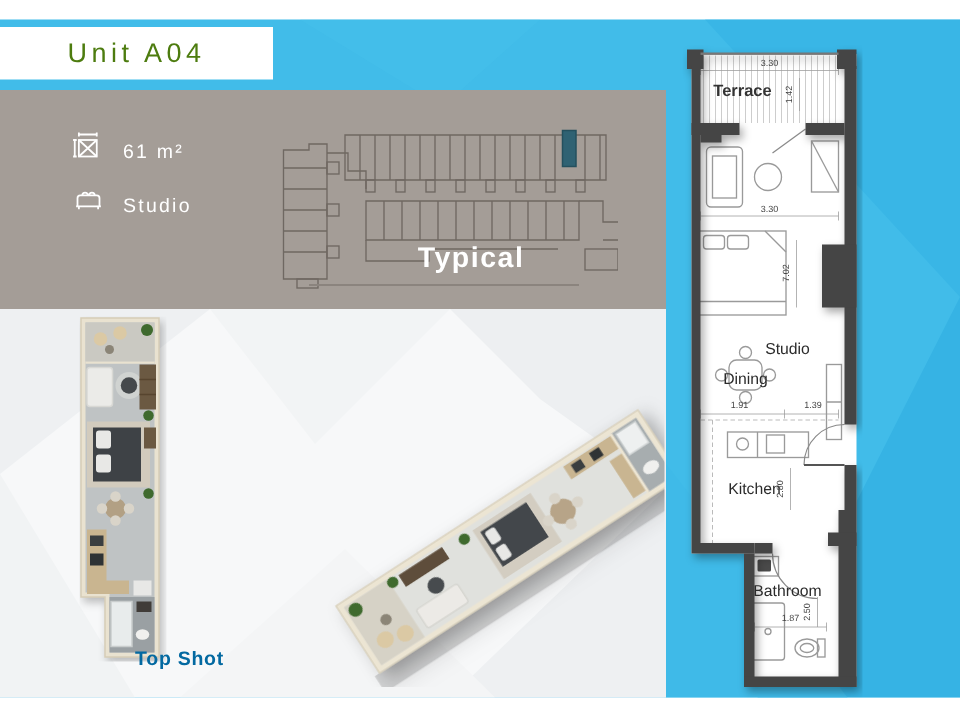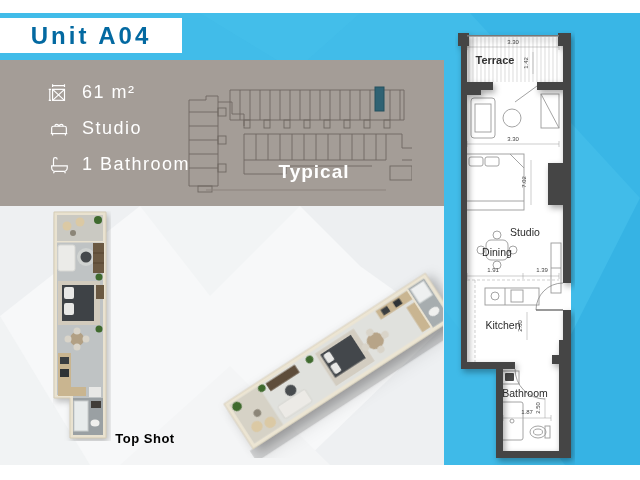--- a/index.html
+++ b/index.html
@@ -2,31 +2,31 @@
 <html><head>
 <meta charset="utf-8">
 <style>
   html,body{margin:0;padding:0;background:#fff;}
   .page{position:relative;width:640px;height:480px;overflow:hidden;background:#ffffff;
         font-family:"Liberation Sans",sans-serif;}
   .cyan-band{position:absolute;left:0;top:13px;width:640px;height:452px;background:#41bce9;}
   .cyan-band svg{position:absolute;left:0;top:0;}
   .title-box{position:absolute;left:0;top:18px;width:182px;height:35px;background:#ffffff;
              display:flex;align-items:center;justify-content:center;}
-  .title-box span{color:#0369a1;font-size:24px;letter-spacing:3px;font-weight:700;}
+  .title-box span{color:#4d7c0f;font-size:18px;letter-spacing:3px;font-weight:400;}
   .info-panel{position:absolute;left:0;top:60px;width:444px;height:146px;background:#a49d97;}
   .info-list{position:absolute;left:48px;top:22px;}
-  .info-item{display:flex;align-items:flex-start;height:26px;margin-bottom:10px;color:#ffffff;
-             font-size:18px;letter-spacing:1.5px;}
+  .info-item{display:flex;align-items:flex-end;height:26px;margin-bottom:10px;color:#ffffff;
+             font-size:13px;letter-spacing:1.5px;}
   .info-item svg{margin-right:12px;}
   .footprint{position:absolute;left:186px;top:26px;}
   .content-area{position:absolute;left:0;top:206px;width:444px;height:259px;background:#f7f8f9;}
   .content-area>svg{position:absolute;}
-  .shot-label{position:absolute;font-size:13px;font-weight:bold;color:#000000;letter-spacing:.5px;
-              width:110px;text-align:center;}
+  .shot-label{position:absolute;font-size:13px;font-weight:bold;color:#0369a1;letter-spacing:.5px;
+              width:110px;}
   .label-top{left:90px;top:431px;}
   .label-3d{left:364px;top:431px;}
   .floor-plan{position:absolute;left:455px;top:30px;}
   .plan-walls{filter:drop-shadow(2px 3px 3px rgba(0,0,0,.35));}
   .shot3d{filter:drop-shadow(4px 6px 6px rgba(0,0,0,.28));}
   text{font-family:"Liberation Sans",sans-serif;}
   .room-lbl{font-size:10.5px;fill:#2b2b2b;text-anchor:middle;}
   .room-lbl-b{font-size:11px;font-weight:bold;fill:#333;text-anchor:middle;}
   .dim{font-size:6px;fill:#444;text-anchor:middle;}
   .fp-text{font-size:19px;font-weight:bold;fill:#ffffff;letter-spacing:1px;text-anchor:middle;}
@@ -65,30 +65,20 @@
       <div class="info-item">
         <svg width="22" height="22" viewBox="0 0 24 24">
           <g fill="none" stroke="#fff" stroke-width="1.3">
             <path d="M4 17 v-6 a2 2 0 0 1 2-2 h12 a2 2 0 0 1 2 2 v6"></path>
             <path d="M3 17 h18"></path>
             <path d="M7.5 9 a2 2 0 0 1 4 0 M12.5 9 a2 2 0 0 1 4 0"></path>
             <path d="M5 17 v2 M19 17 v2"></path>
           </g>
         </svg>
         <span>Studio</span>
-      </div>
-      <div class="info-item">
-        <svg width="22" height="22" viewBox="0 0 24 24">
-          <g fill="none" stroke="#fff" stroke-width="1.3">
-            <path d="M4 13 h17 v2 a4 4 0 0 1 -4 4 h-9 a4 4 0 0 1 -4 -4 z"></path>
-            <path d="M6 13 V6 a2 2 0 0 1 4 0"></path>
-            <path d="M7 19 l-1 2 M18 19 l1 2"></path>
-          </g>
-        </svg>
-        <span>1 Bathroom</span>
       </div>
     </div>
 
     <svg class="footprint" width="226" height="112" viewBox="0 0 226 112">
       <g fill="none" stroke="#6f6862" stroke-width="0.9">
         <path d="M3 14 H20 V10 H32 V100 H3 Z"></path>
         <path d="M3 26 H32 M3 40 H32 M3 54 H32 M3 68 H32 M3 82 H32"></path>
         <rect x="32" y="22" width="8" height="8"></rect>
           <rect x="32" y="50" width="8" height="8"></rect>
         <rect x="32" y="78" width="8" height="8"></rect>

